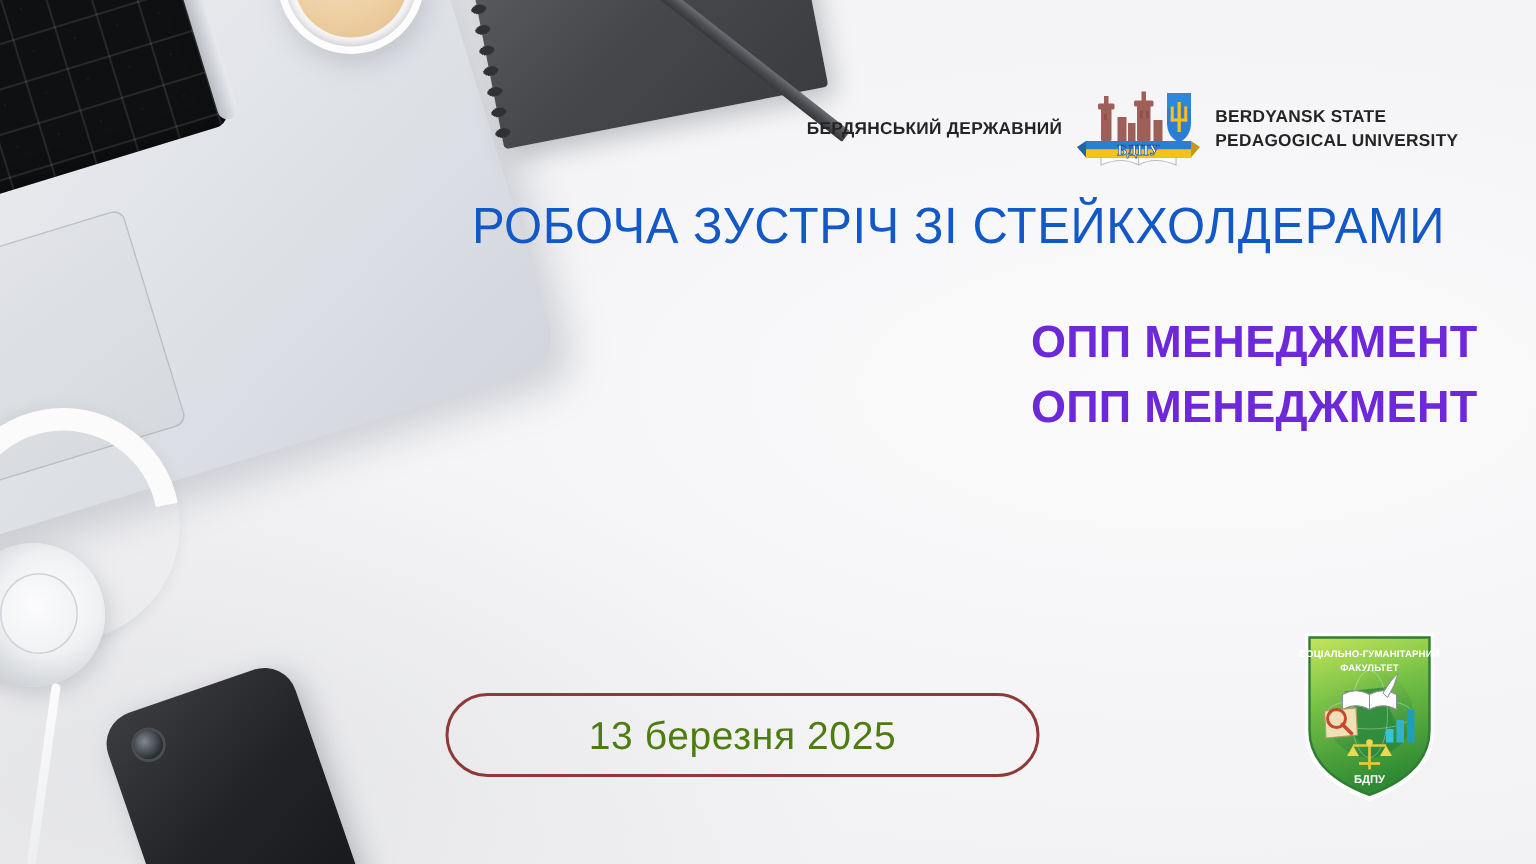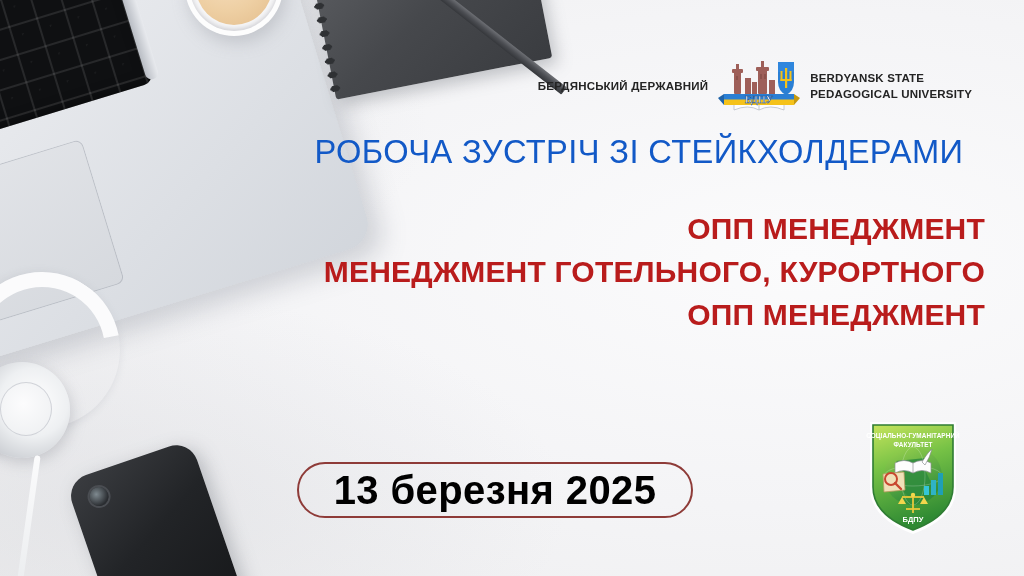--- a/index.html
+++ b/index.html
@@ -298,44 +298,44 @@
     position: absolute;
     left: 240px;
     top: 208px;
     width: 745px;
     text-align: right;
   }
   .headline-line {
     font-size: 30px;
     font-weight: bold;
     line-height: 1.43;
-    color: #b91c1c;
+    color: #6d28d9;
     letter-spacing: 0.2px;
     white-space: nowrap;
   }
 
   
   .date-pill {
     position: absolute;
     left: 297px;
     top: 462px;
     width: 396px;
     height: 56px;
     border: 2.5px solid #8e3b38;
     border-radius: 30px;
     display: flex;
     align-items: center;
     justify-content: center;
     box-sizing: border-box;
     background: transparent;
   }
   .date-text {
-    font-size: 40px;
-    font-weight: bold;
-    color: #000000;
+    font-size: 26px;
+    font-weight: normal;
+    color: #4d7c0f;
     letter-spacing: 0.4px;
     white-space: nowrap;
   }
 
   
   .faculty-emblem {
     position: absolute;
     left: 862px;
     top: 416px;
     width: 102px;
@@ -430,21 +430,20 @@
     <div class="uni-text right">
       <div>BERDYANSK STATE</div>
       <div>PEDAGOGICAL UNIVERSITY</div>
     </div>
   </div>
 
   <div class="main-title">РОБОЧА ЗУСТРІЧ ЗІ СТЕЙКХОЛДЕРАМИ</div>
 
   <div class="headline-block">
     <div class="headline-line">ОПП МЕНЕДЖМЕНТ</div>
-    <div class="headline-line">МЕНЕДЖМЕНТ ГОТЕЛЬНОГО, КУРОРТНОГО</div>
     <div class="headline-line">ОПП МЕНЕДЖМЕНТ</div>
   </div>
 
   <div class="date-pill">
     <span class="date-text">13 березня 2025</span>
   </div>
 
   <div class="faculty-emblem">
     <svg viewBox="0 0 102 122" width="102" height="122" aria-hidden="true">
       <defs>

